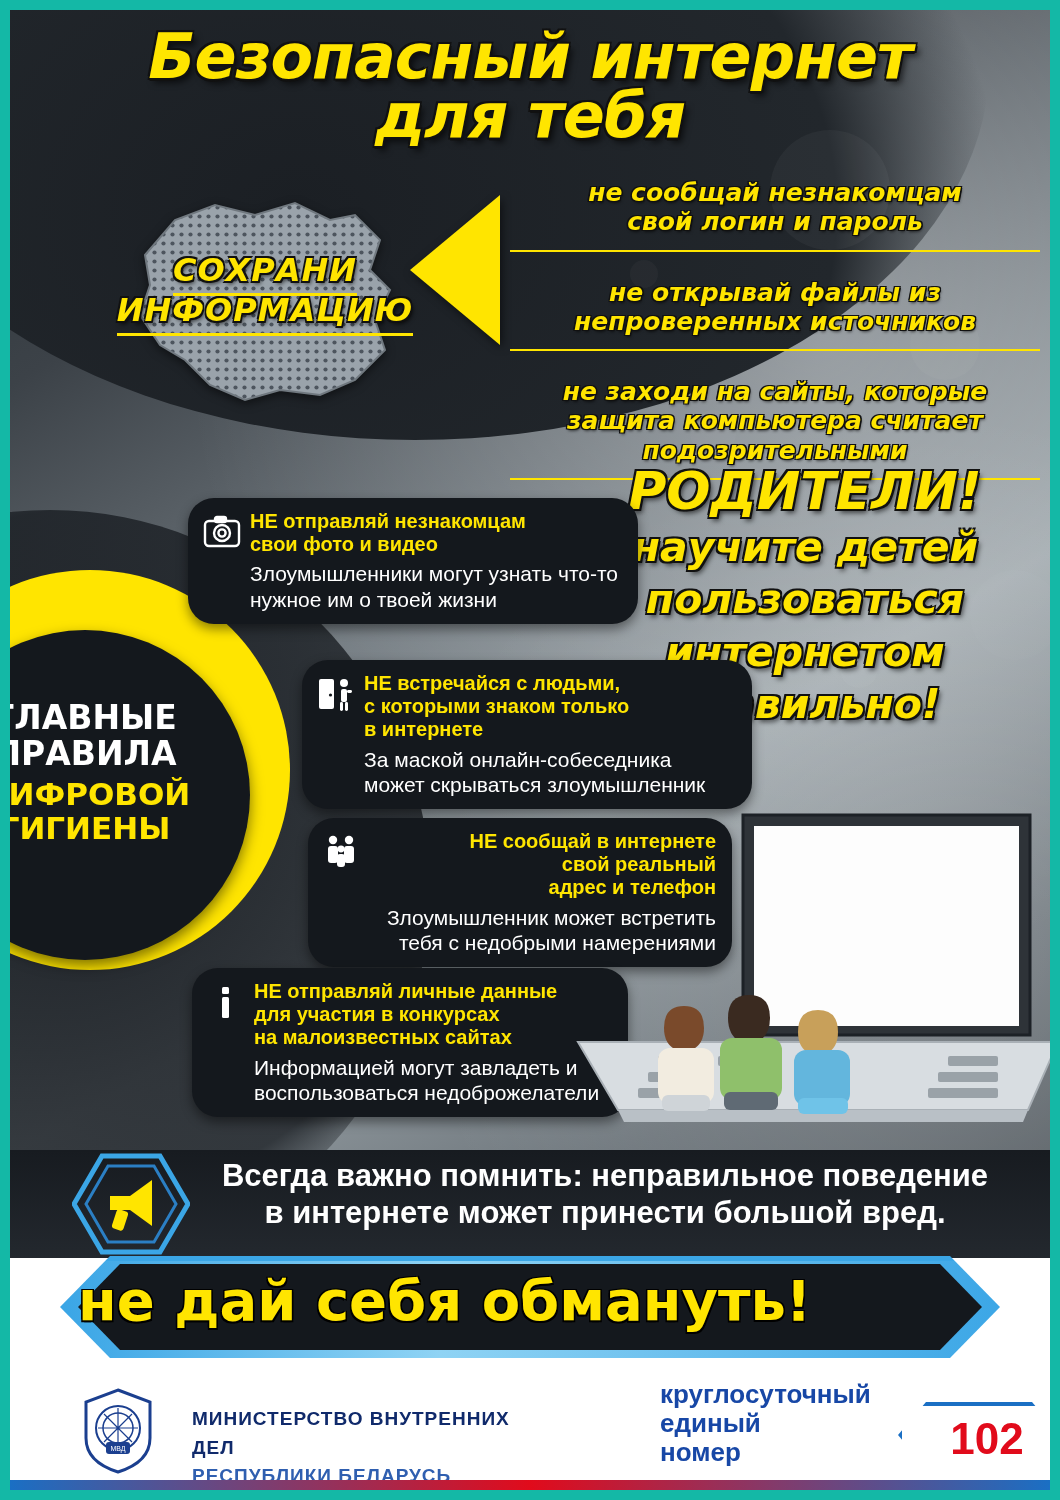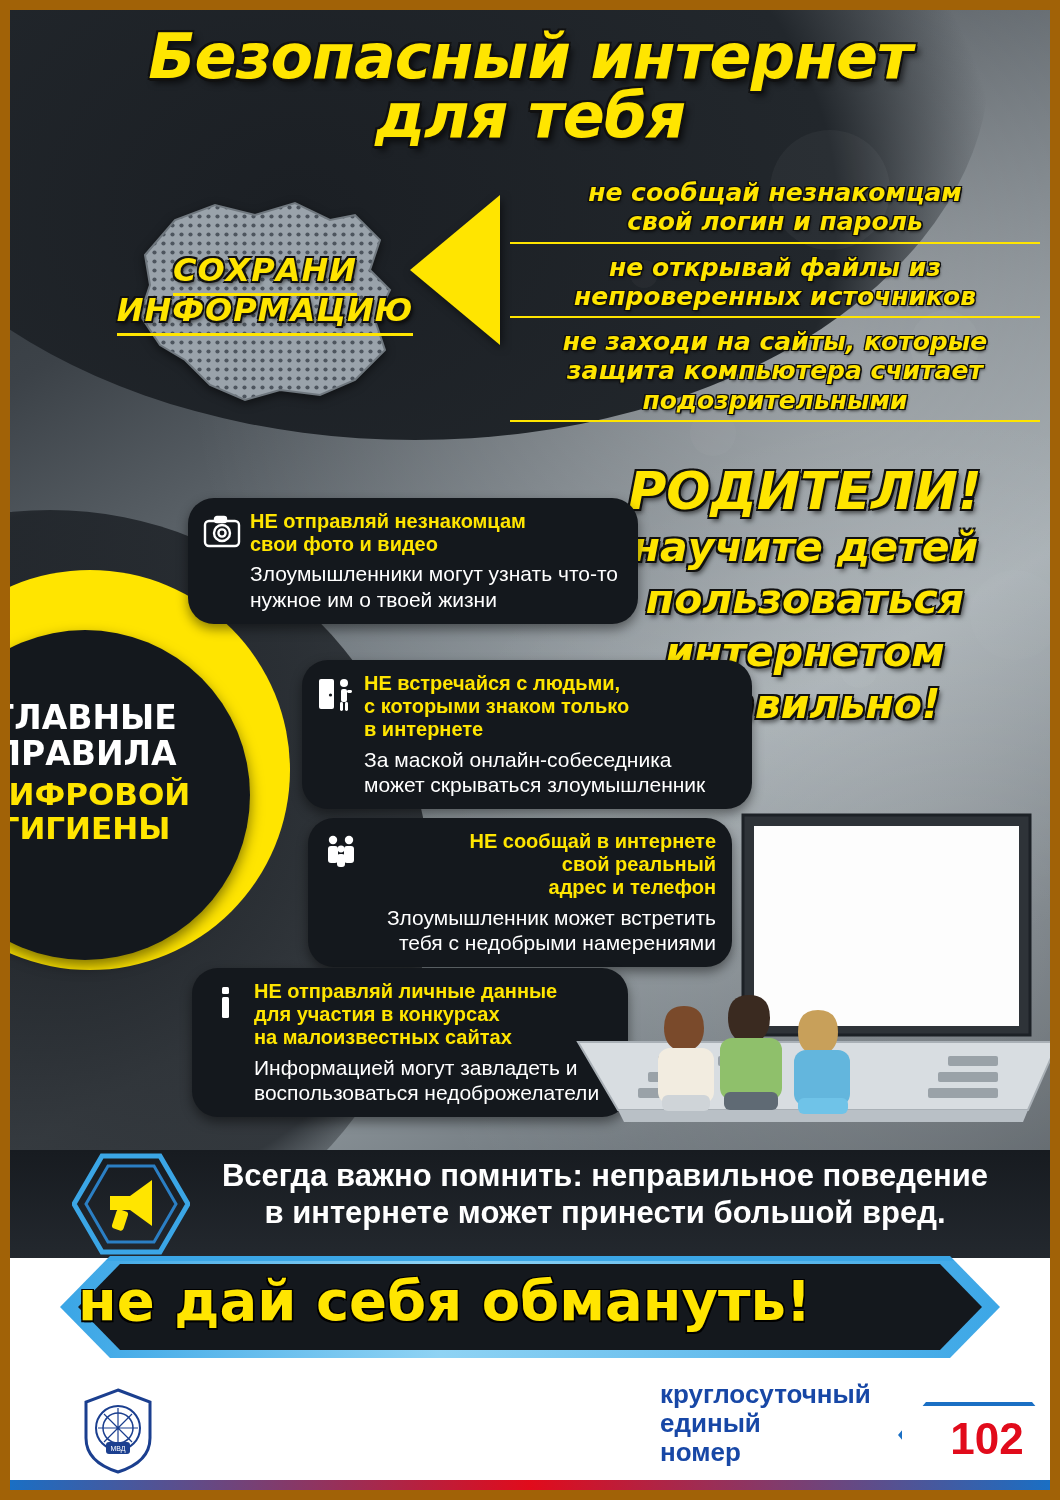--- a/index.html
+++ b/index.html
@@ -1,19 +1,19 @@
 <!DOCTYPE html>
 <html lang="ru"><head>
 <meta charset="utf-8">
 <style>
   html,body{margin:0;padding:0;background:#8d9aa0;}
   body{font-family:"Liberation Sans", sans-serif;}
   .poster{
     position:relative;width:1060px;height:1500px;overflow:hidden;
-    background:#a16207;
+    background:#14b8a6;
   }
   .inner{
     position:absolute;left:10px;top:10px;width:1040px;height:1480px;
     background:
       radial-gradient(circle at 78% 22%, rgba(255,255,255,0.28) 0%, rgba(255,255,255,0) 45%),
       radial-gradient(circle at 88% 62%, rgba(255,255,255,0.18) 0%, rgba(255,255,255,0) 40%),
       linear-gradient(150deg,#2b3136 0%, #3c4248 18%, #6f777d 38%, #9aa3a8 55%, #6d757b 72%, #3a4045 100%);
     overflow:hidden;
   }
   
@@ -56,21 +56,21 @@
     border-top:75px solid transparent;border-bottom:75px solid transparent;
     border-right:90px solid #ffe500;
     filter:drop-shadow(2px 3px 4px rgba(0,0,0,.55));
   }
   .rules-top{
     position:absolute;left:500px;top:168px;width:530px;
   }
   .rule-line{
     font-family:"DejaVu Sans", sans-serif;font-weight:bold;font-style:italic;
     color:#ffe500;font-size:25px;line-height:1.17;text-align:center;
-    padding-bottom:5px;margin-bottom:9px;border-bottom:2px solid #ffe500;
+    padding-bottom:13px;margin-bottom:26px;border-bottom:2px solid #ffe500;
     text-shadow:-1.4px -1.4px 0 #111,1.4px -1.4px 0 #111,-1.4px 1.4px 0 #111,1.4px 1.4px 0 #111,1px 2px 3px rgba(0,0,0,.6);
   }
   
   .parents{
     position:absolute;left:560px;top:455px;width:470px;text-align:center;
     font-family:"DejaVu Sans", sans-serif;font-weight:bold;font-style:italic;
   }
   .parents .p1{font-size:52px;color:#ffe500;line-height:1;
     text-shadow:-2px -2px 0 #111,2px -2px 0 #111,-2px 2px 0 #111,2px 2px 0 #111,3px 4px 5px rgba(0,0,0,.6);}
   .parents .p2{font-size:41px;color:#ffe500;line-height:1.28;margin-top:4px;
@@ -328,20 +328,24 @@
     <div class="emblem">
       <svg width="72" height="86" viewBox="0 0 72 86">
         <path d="M36 2 L68 14 L68 50 Q68 74 36 84 Q4 74 4 50 L4 14 Z" fill="#fff" stroke="#1b3f8f" stroke-width="3"></path>
         <circle cx="36" cy="40" r="22" fill="none" stroke="#1b3f8f" stroke-width="2"></circle>
         <circle cx="36" cy="40" r="15" fill="none" stroke="#1b3f8f" stroke-width="1.5"></circle>
         <path d="M36 20 L36 60 M16 40 L56 40 M22 26 L50 54 M50 26 L22 54" stroke="#1b3f8f" stroke-width="1.2"></path>
         <rect x="24" y="54" width="24" height="12" rx="3" fill="#1b3f8f"></rect>
         <text x="36" y="63" font-size="7" fill="#fff" text-anchor="middle" font-family="Liberation Sans, sans-serif">МВД</text>
       </svg>
     </div>
+    <div class="ministry">
+      <div>МИНИСТЕРСТВО ВНУТРЕННИХ ДЕЛ</div>
+      <div class="m2">РЕСПУБЛИКИ БЕЛАРУСЬ</div>
+    </div>
 
     <div class="phone-block">
       <div class="phone-label">круглосуточный<br>единый<br>номер</div>
       <div class="phone-hex">
         <span>102</span>
       </div>
     </div>
 
     <div class="bottom-stripe"></div>
   </div>

